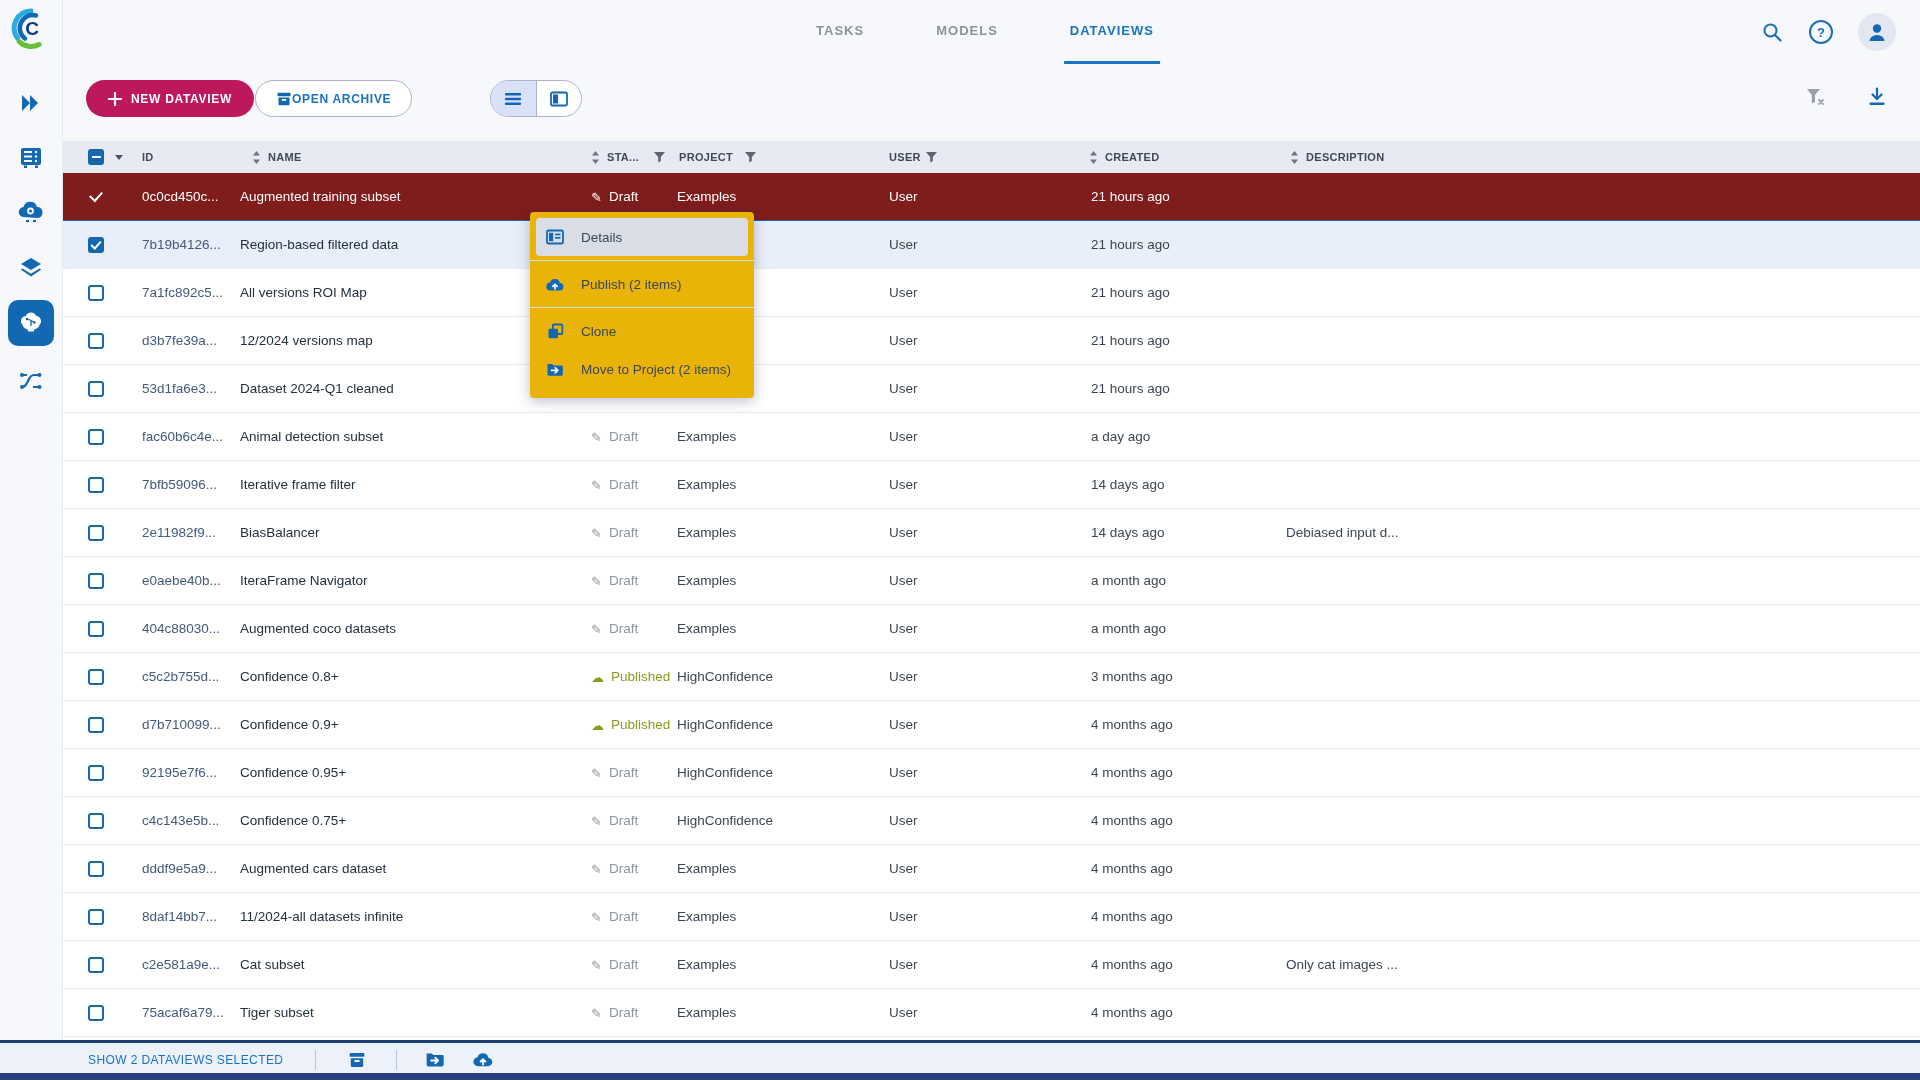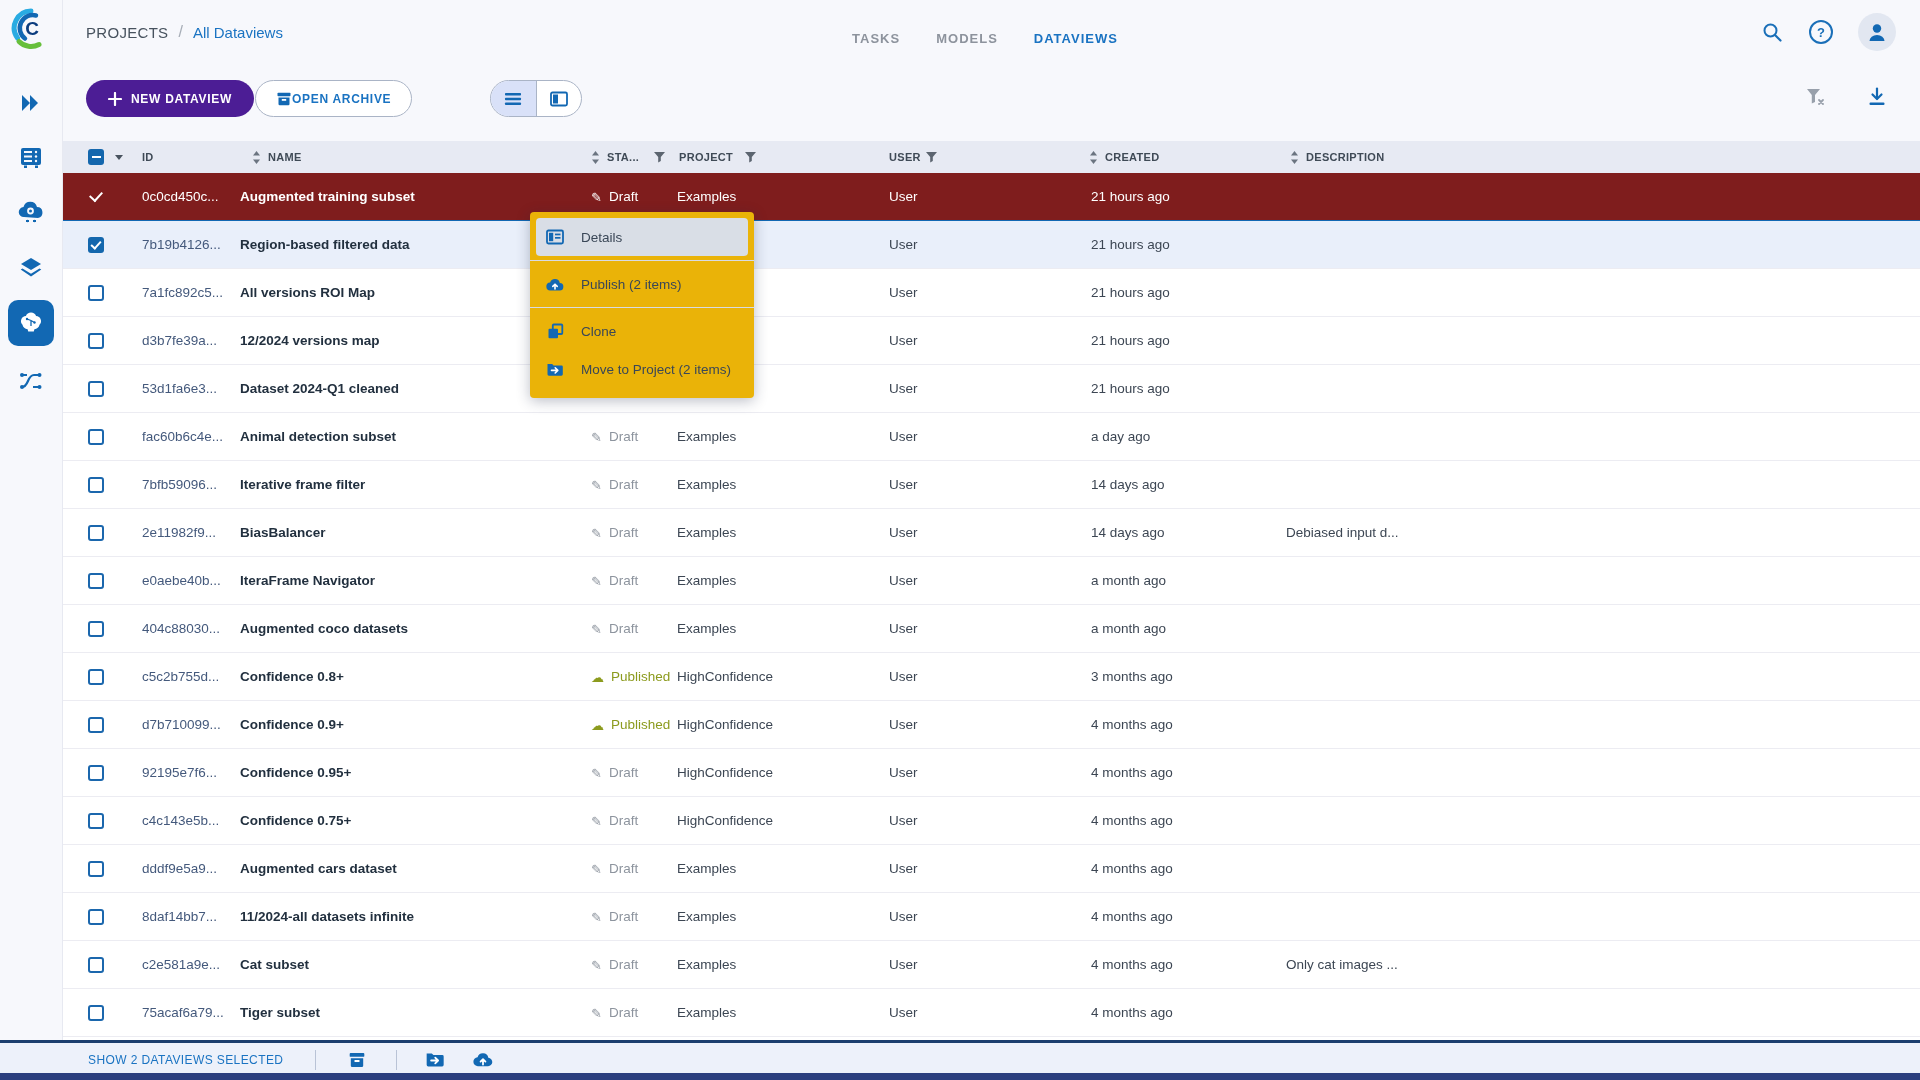--- a/index.html
+++ b/index.html
@@ -13,48 +13,48 @@
   .logo{position:absolute;left:9px;top:6px;width:44px;height:44px;}
   .side-item{position:absolute;left:0;width:62px;height:46px;display:flex;align-items:center;justify-content:center;cursor:pointer;}
   .side-item svg{display:block;}
   .side-item.active .pad{width:46px;height:46px;background:#1268b3;border-radius:10px;display:flex;align-items:center;justify-content:center;}
   
   .topbar{position:absolute;left:62px;top:0;right:0;height:64px;background:#f7f8fc;border-bottom:1px solid #e7e9f1;}
   .breadcrumb{position:absolute;left:24px;top:0;height:64px;display:flex;align-items:center;gap:10px;font-size:15px;}
   .bc-root{color:#47525e;letter-spacing:.3px;}
   .bc-sep{color:#a6adb6;font-size:16px;}
   .bc-current{color:#1a73c2;}
-  .tabs{position:absolute;left:923px;top:0;height:64px;transform:translateX(-50%);display:flex;gap:24px;margin-top:8px;}
+  .tabs{position:absolute;left:923px;top:0;height:64px;transform:translateX(-50%);display:flex;gap:60px;}
   .tab{height:61px;display:flex;align-items:center;padding:0 6px;font-size:13px;font-weight:700;letter-spacing:1px;color:#8d939d;border-bottom:3px solid transparent;cursor:pointer;}
   .tab.active{color:#1a73c2;border-bottom-color:#1a73c2;}
   .top-icons{position:absolute;right:24px;top:0;height:64px;display:flex;align-items:center;gap:24px;}
   .avatar{width:38px;height:38px;border-radius:50%;background:#e2e7f1;display:flex;align-items:center;justify-content:center;cursor:pointer;}
   
   .toolbar{position:absolute;left:62px;top:64px;right:0;height:77px;background:#f7f8fc;}
-  .btn-primary{position:absolute;left:24px;top:16px;height:37px;border-radius:19px;background:#4c1d95;color:#fff;
+  .btn-primary{position:absolute;left:24px;top:16px;height:37px;border-radius:19px;background:#be185d;color:#fff;
     display:flex;align-items:center;gap:9px;padding:0 22px;font-size:12px;font-weight:700;letter-spacing:.7px;cursor:pointer;}
   .btn-outline{position:absolute;left:193px;top:16px;height:37px;border-radius:19px;background:#fff;border:1px solid #aab4c6;color:#1a73c2;
     display:flex;align-items:center;padding:0 20px;font-size:12px;font-weight:700;letter-spacing:.7px;cursor:pointer;box-sizing:border-box;}
   .view-toggle{position:absolute;left:428px;top:16px;height:37px;width:92px;border:1px solid #aab4c6;border-radius:19px;background:#fff;display:flex;overflow:hidden;box-sizing:border-box;}
   .vt-seg{flex:1;display:flex;align-items:center;justify-content:center;cursor:pointer;}
   .vt-seg.active{background:#d9e1f8;}
   .vt-seg + .vt-seg{border-left:1px solid #aab4c6;}
   .tool-right{position:absolute;right:32px;top:22px;display:flex;gap:40px;align-items:center;}
   
   .thead{position:absolute;left:62px;top:141px;right:0;height:32px;background:#e7eaf3;z-index:2;}
   .th{position:absolute;top:0;height:32px;line-height:32px;font-size:11px;font-weight:700;letter-spacing:.3px;color:#3f4a56;white-space:nowrap;cursor:pointer;}
   .hicon{position:absolute;top:10px;}
   .caret{position:absolute;left:53px;top:14px;width:0;height:0;border-left:4.5px solid transparent;border-right:4.5px solid transparent;border-top:5px solid #49535f;cursor:pointer;}
   .tbody{position:absolute;left:62px;top:173px;right:0;height:864px;background:#fff;}
   .trow{position:relative;height:48px;border-bottom:1px solid #ececf2;box-sizing:border-box;background:#fff;cursor:pointer;}
   .trow.checked{background:#e9effa;}
   .trow.selected{background:#7f1d1d;border-bottom-color:#1268b3;}
   .cell{position:absolute;top:0;height:48px;line-height:48px;font-size:13.5px;color:#3c4653;white-space:nowrap;}
   .c-id{left:80px;color:#44597c;}
-  .c-name{left:178px;font-weight:700;color:#22303f;}
+  .c-name{left:178px;font-weight:400;color:#22303f;}
   .c-status{left:529px;display:flex;align-items:center;gap:7px;}
   .c-status.draft{color:#8d949e;}
   .c-status.published{color:#8c9b1e;}
   .st-ic{font-size:13px;line-height:1;}
   .c-project{left:615px;}
   .c-user{left:827px;}
   .c-created{left:1029px;}
   .c-desc{left:1224px;}
   .trow.selected .cell{color:#fff;}
   .trow.selected .c-status.draft{color:#fff;}
@@ -141,25 +141,20 @@
       <path d="M4 6h5M15 18h6" fill="none" stroke="#1268b3" stroke-width="2.2"></path>
       <circle cx="4" cy="6" r="2" fill="#1268b3"></circle>
         <circle cx="4" cy="18" r="2" fill="#1268b3"></circle>
       <circle cx="21.5" cy="6" r="2" fill="#1268b3"></circle>
         <circle cx="21.5" cy="18" r="2" fill="#1268b3"></circle>
     </svg>
   </div>
 </div>
 
 <div class="topbar">
-  <div class="breadcrumb">
-    <span class="bc-root">PROJECTS</span>
-    <span class="bc-sep">/</span>
-    <span class="bc-current">All Dataviews</span>
-  </div>
   <div class="tabs">
     <div class="tab">TASKS</div>
     <div class="tab">MODELS</div>
     <div class="tab active">DATAVIEWS</div>
   </div>
   <div class="top-icons">
     <svg width="24" height="24" viewBox="0 0 24 24">
       <circle cx="10.5" cy="10.5" r="6" fill="none" stroke="#1a6fb8" stroke-width="2"></circle>
       <path d="M15 15l5.5 5.5" stroke="#1a6fb8" stroke-width="2.2" stroke-linecap="round"></path>
     </svg>

